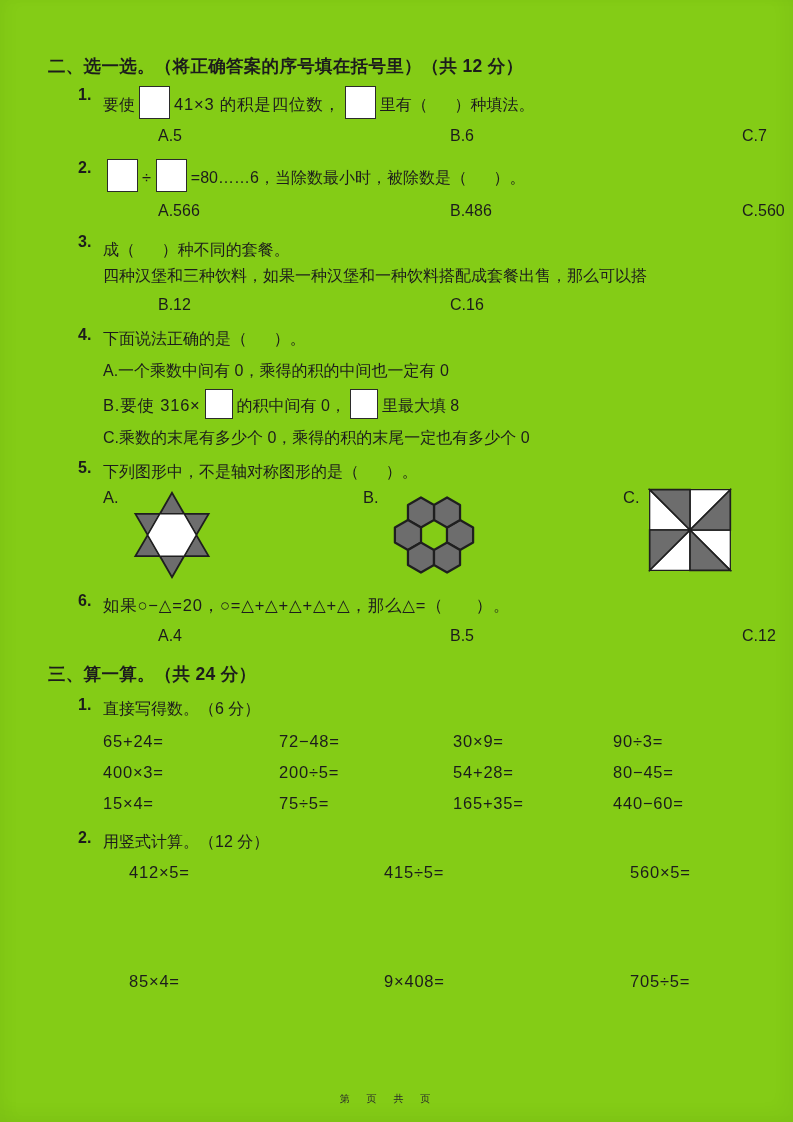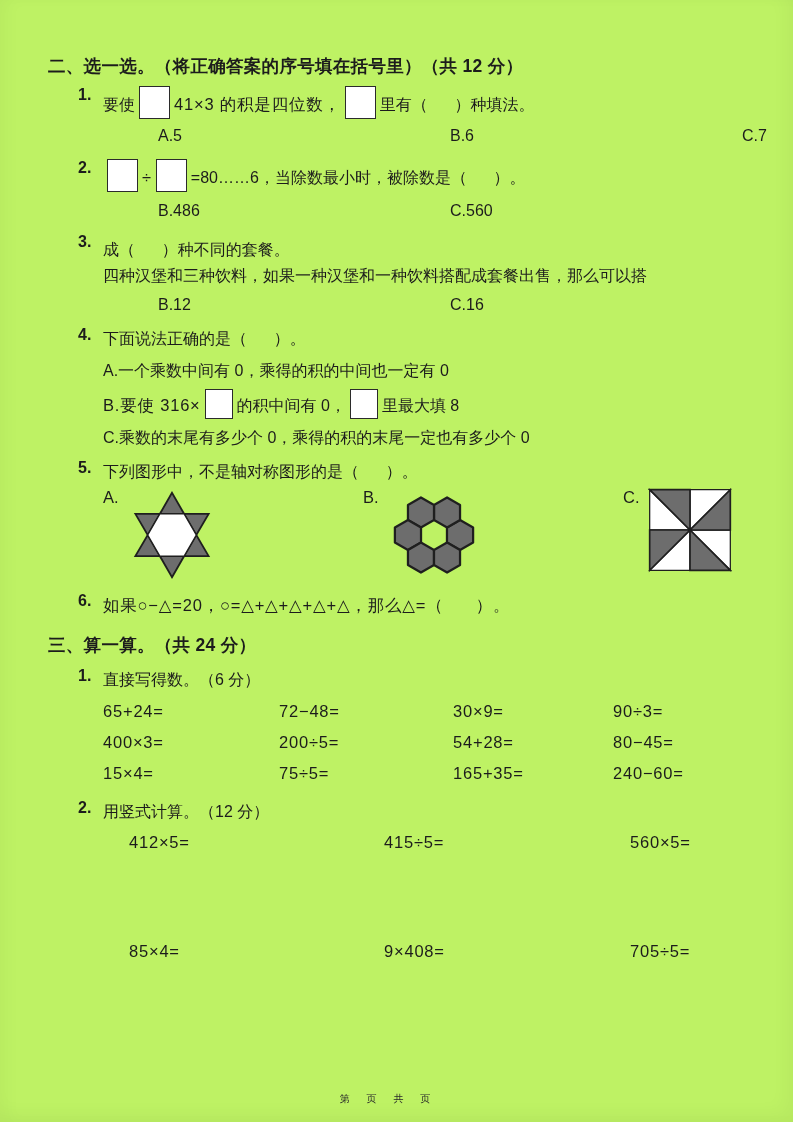--- a/index.html
+++ b/index.html
@@ -1,18 +1,18 @@
 <!DOCTYPE html>
 <html style="--fig-fill: #6d6d6d; --fig-stroke: #1f1f1f;"><head>
 <meta charset="utf-8">
 <style>
   html,body{margin:0;padding:0;background:#e8e8e8;}
   .page{
     position:relative;width:793px;height:1122px;margin:0 auto;
-    background:#bef264;overflow:hidden;color:#1c1c1c;
+    background:#84cc16;overflow:hidden;color:#1c1c1c;
     font-family:"Liberation Sans","DejaVu Sans",sans-serif;
     box-shadow:inset -6px -8px 18px rgba(0,0,0,0.04), inset 10px 0 14px rgba(0,0,0,0.02);
   }
   .content{position:absolute;left:48px;top:54px;right:36px;}
   .sec-title{font-weight:700;font-size:17.5px;margin:0;letter-spacing:0.3px;}
   .t{white-space:pre-wrap;}
   .q{display:flex;align-items:flex-start;padding-left:30px;}
   .qnum{flex:none;width:25px;font-weight:700;font-size:16px;}
   .qbody{flex:1;font-size:16px;line-height:1.6;}
   .opts{display:grid;grid-template-columns:260px 260px auto;margin-left:55px;font-size:16px;gap:32px;}
@@ -60,20 +60,21 @@
       </div>
     </div>
 
     <div class="q mt10">
       <span class="qnum">2.</span>
       <div class="qbody">
         <div>
           <span class="box"></span><span class="t eq">÷</span><span class="box"></span><span class="t">=80……6，当除数最小时，被除数是（      ）。</span>
         </div>
         <div class="opts mt6">
+          <span class="t">A.566</span>
           <span class="t">B.486</span>
           <span class="t">C.560</span>
         </div>
       </div>
     </div>
 
     <div class="q mt10">
       <span class="qnum">3.</span>
       <div class="qbody">
         <div class="t mt4">成（      ）种不同的套餐。</div>
@@ -139,20 +140,25 @@
           <polygon class="dark" points="98,98 50,98 50,50"></polygon>
           <polygon class="dark" points="2,98 2,50 50,50"></polygon>
         </svg>
       </div>
     </div>
 
     <div class="q mt6">
       <span class="qnum">6.</span>
       <div class="qbody">
         <div class="t eq">如果○−△=20，○=△+△+△+△+△，那么△=（      ）。</div>
+        <div class="opts mt4">
+          <span class="t">A.4</span>
+          <span class="t">B.5</span>
+          <span class="t">C.12</span>
+        </div>
       </div>
     </div>
 
     <h2 class="sec-title mt14">三、算一算。（共 24 分）</h2>
 
     <div class="q mt10">
       <span class="qnum">1.</span>
       <div class="qbody">
         <div class="t">直接写得数。（6 分）</div>
       </div>
@@ -162,21 +168,21 @@
       <span class="eq">72−48=</span>
       <span class="eq">30×9=</span>
       <span class="eq">90÷3=</span>
       <span class="eq">400×3=</span>
       <span class="eq">200÷5=</span>
       <span class="eq">54+28=</span>
       <span class="eq">80−45=</span>
       <span class="eq">15×4=</span>
       <span class="eq">75÷5=</span>
       <span class="eq">165+35=</span>
-      <span class="eq">240−60=</span>
+      <span class="eq">440−60=</span>
     </div>
 
     <div class="q mt10">
       <span class="qnum">2.</span>
       <div class="qbody">
         <div class="t">用竖式计算。（12 分）</div>
       </div>
     </div>
     <div class="vcalc mt8">
       <span class="eq">412×5=</span>

